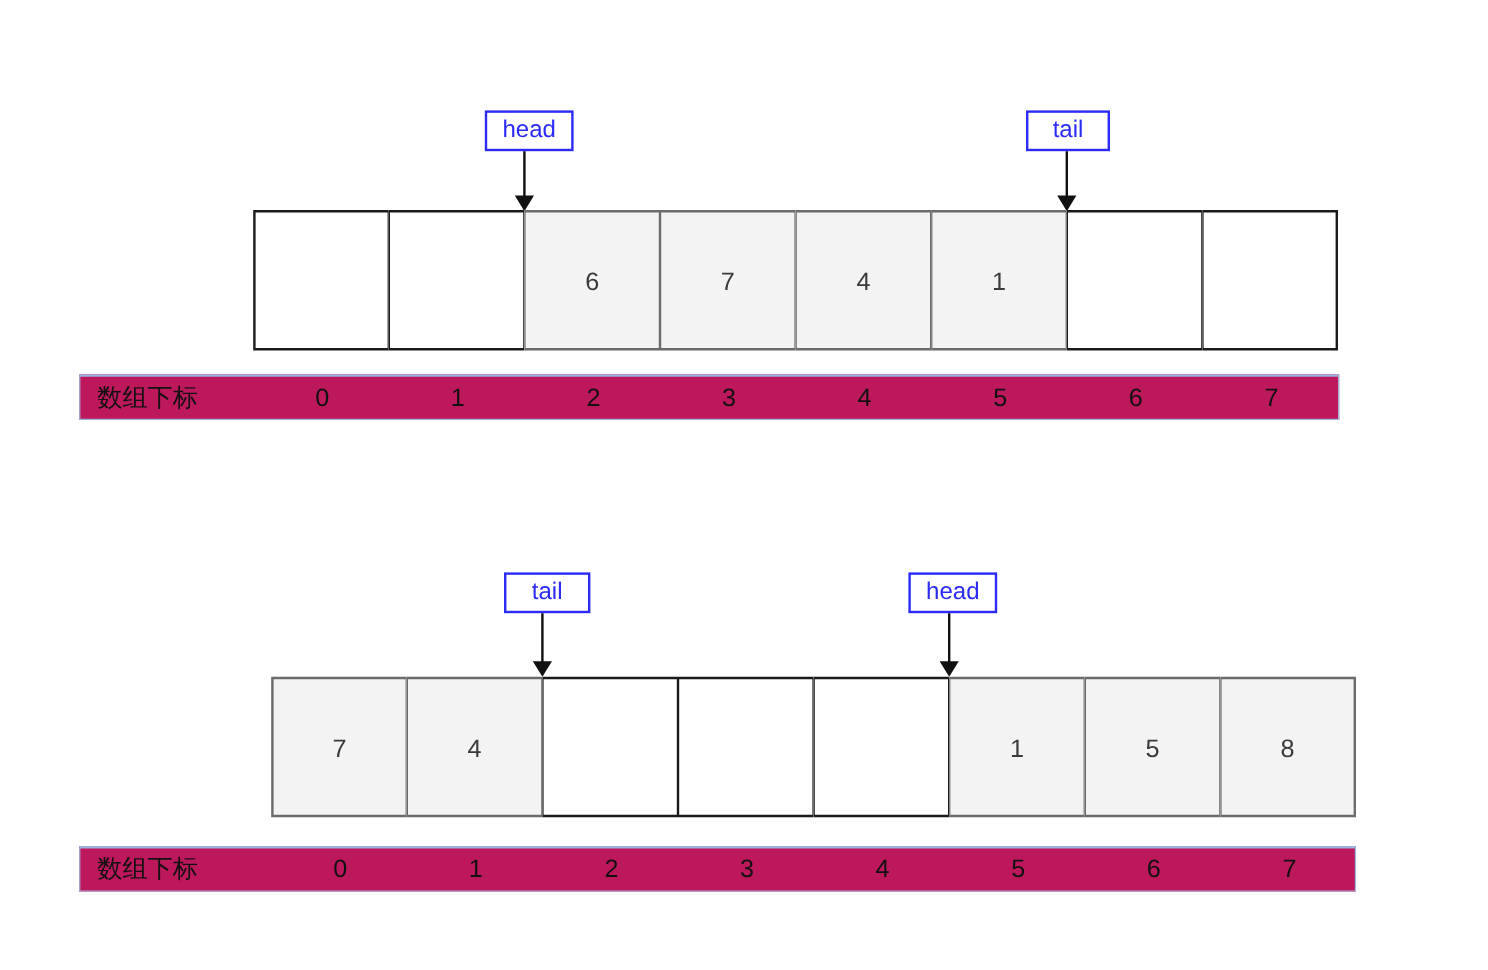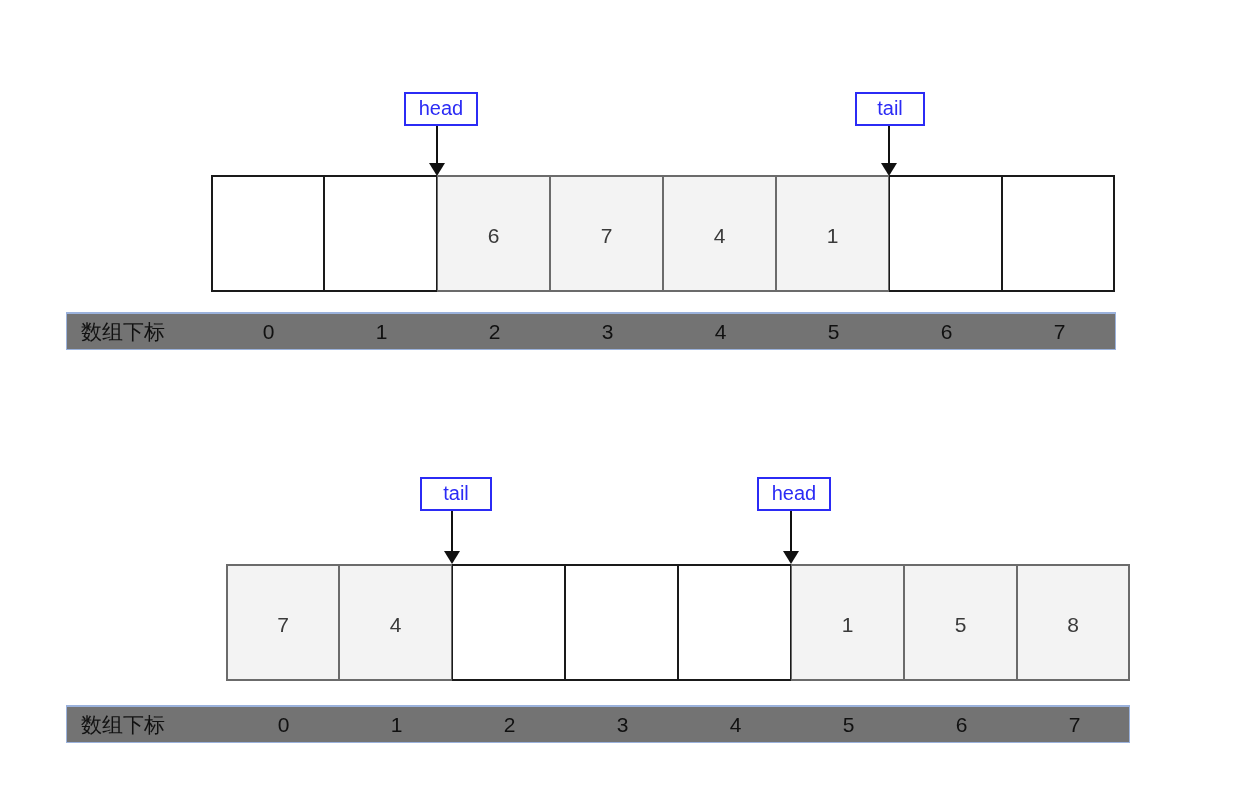--- a/index.html
+++ b/index.html
@@ -81,21 +81,21 @@
     height: 0;
     border-left: 8px solid transparent;
     border-right: 8px solid transparent;
     border-top: 13px solid #111111;
   }
 
   
   .index-bar {
     position: absolute;
     box-sizing: border-box;
-    background: #737373;
+    background: #be185d;
     border: 1px solid #9bb2dc;
     border-top-width: 2px;
     display: flex;
     align-items: center;
   }
   .index-bar-title {
     position: absolute;
     left: 14px;
     font-size: 21px;
     color: #111111;

